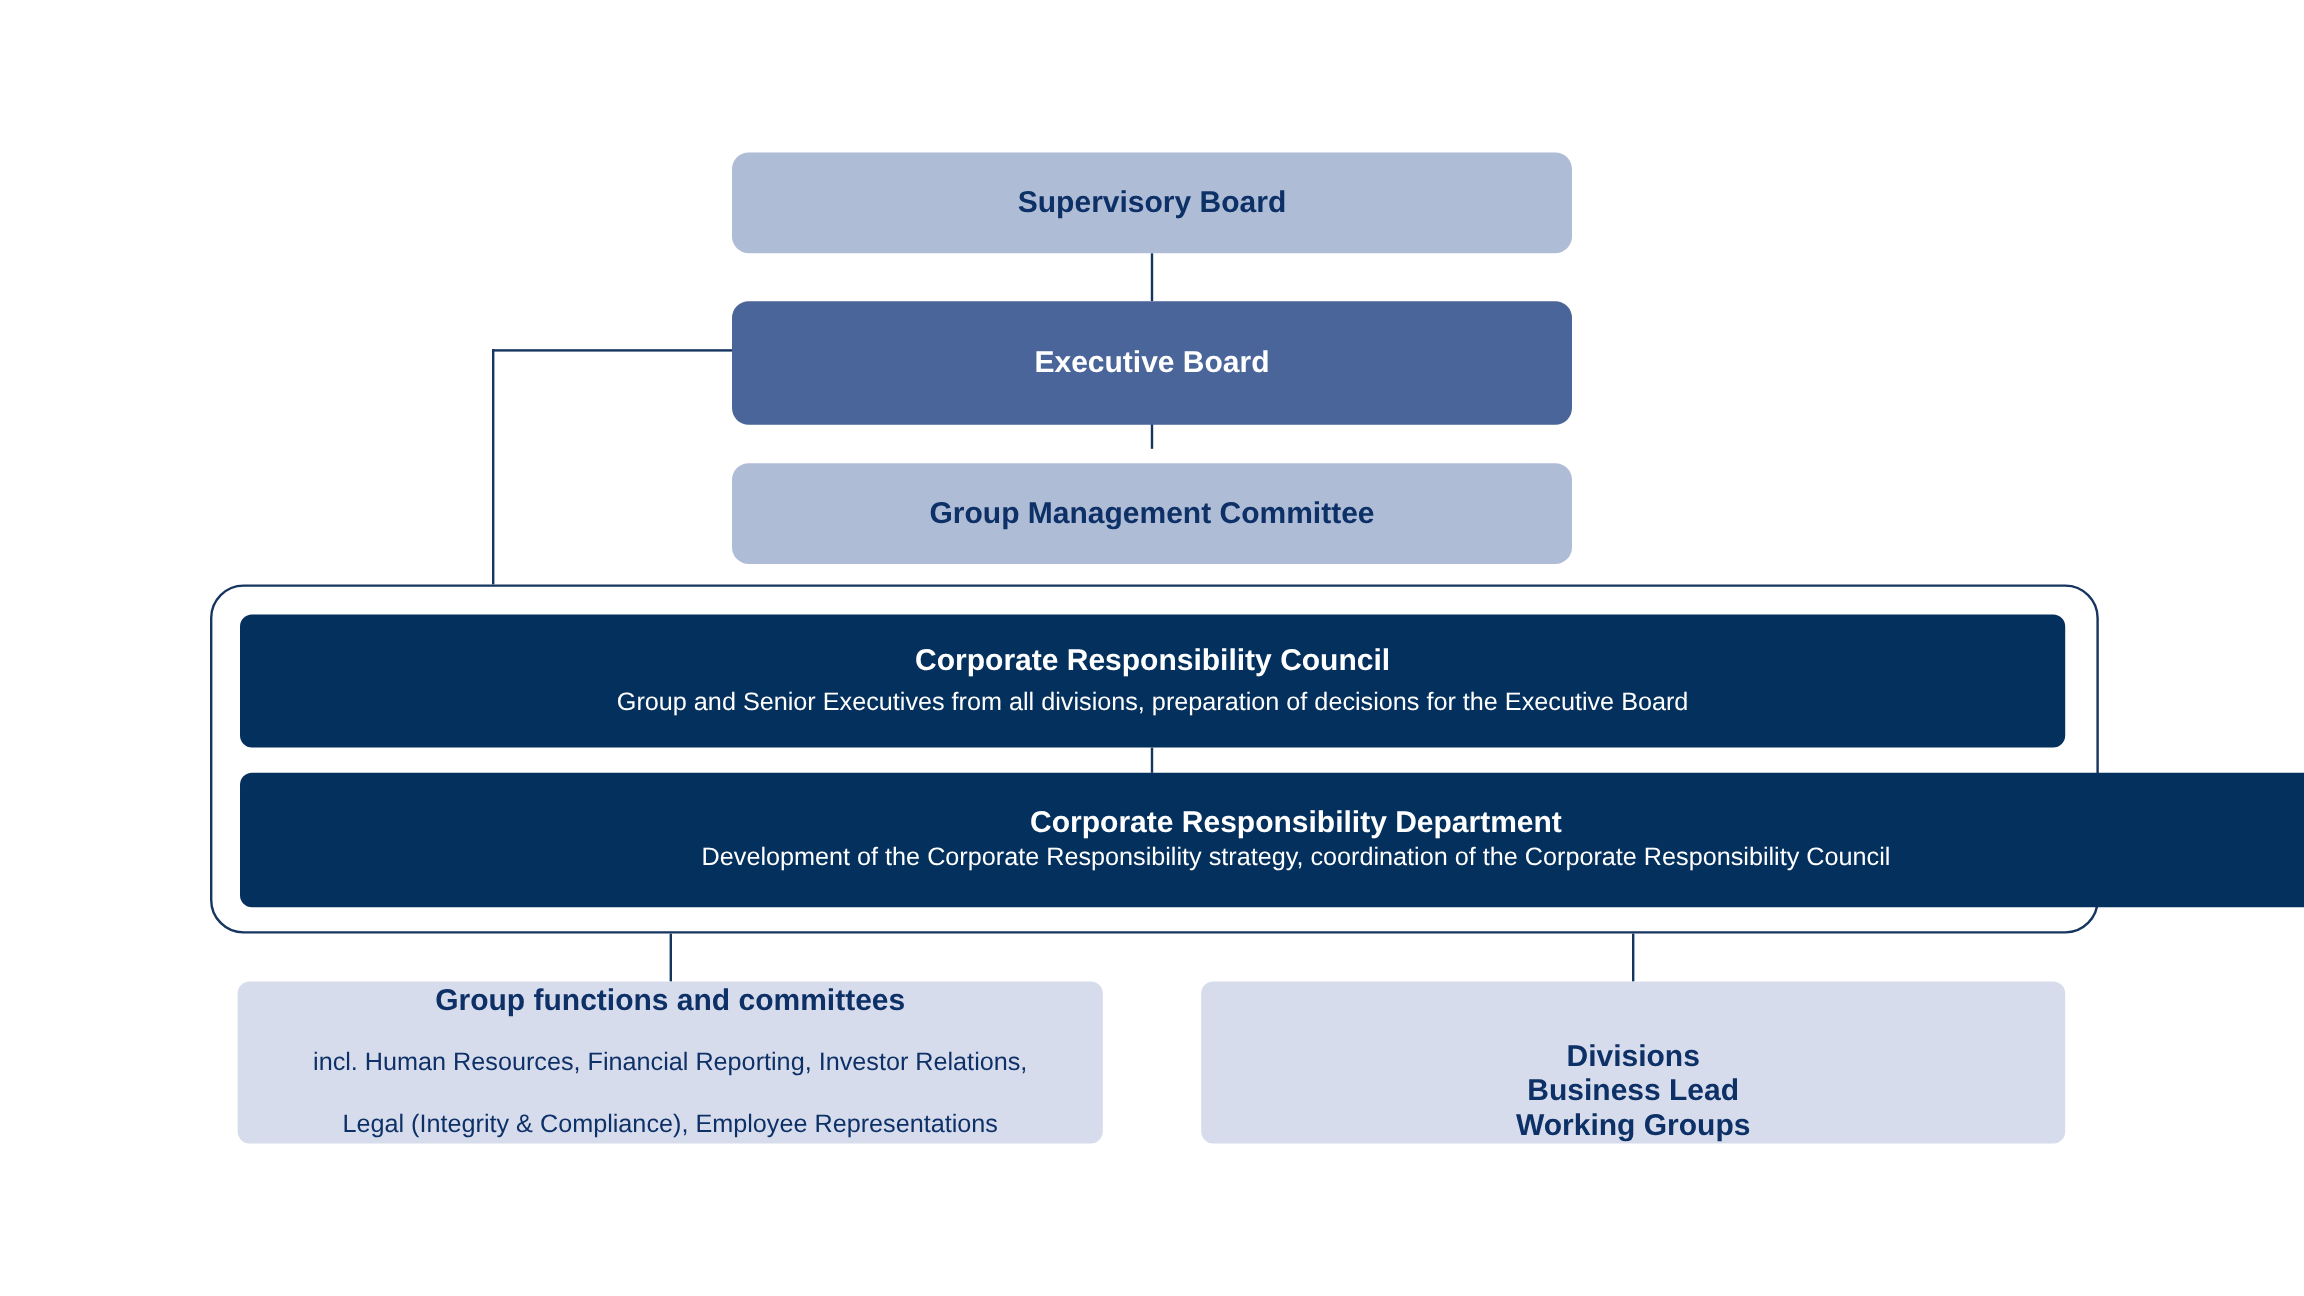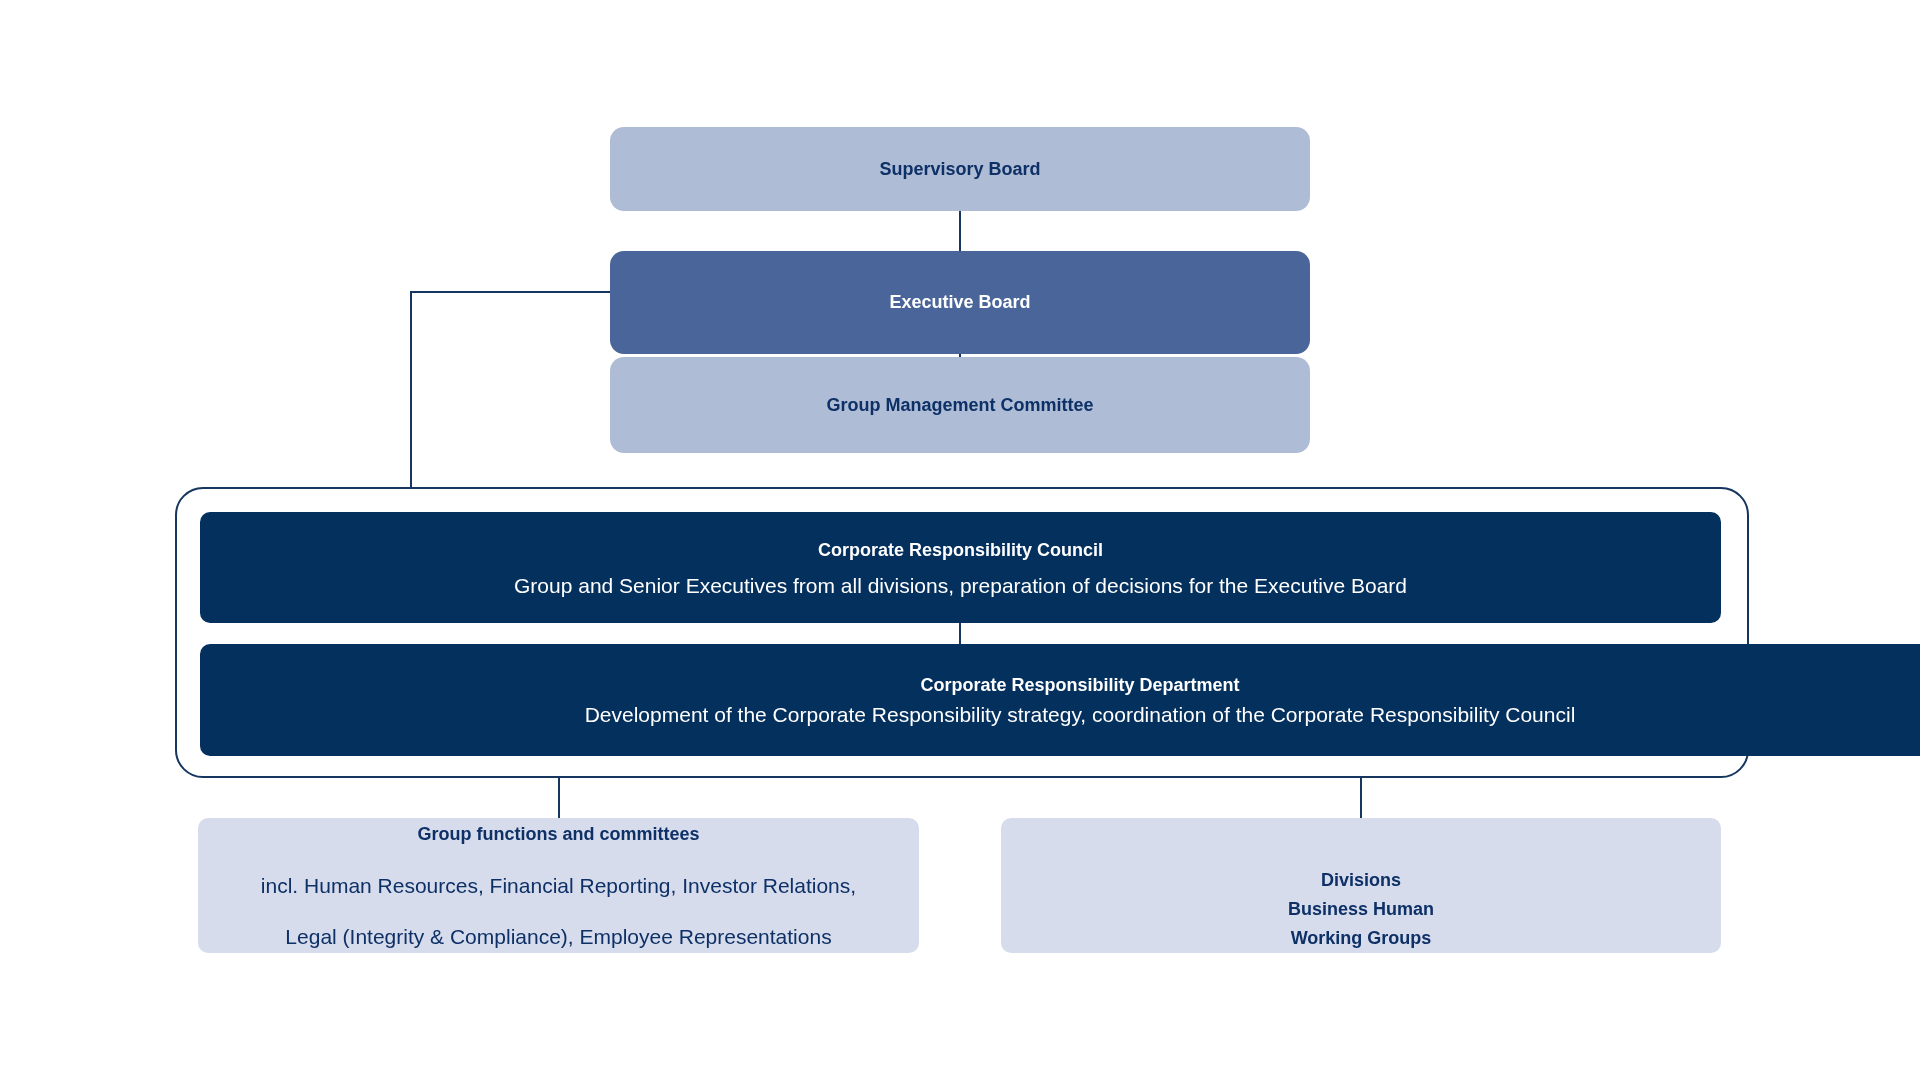--- a/index.html
+++ b/index.html
@@ -14,21 +14,21 @@
   .diagram { position: absolute; inset: 0; }
 
   .node {
     position: absolute;
     display: flex;
     flex-direction: column;
     align-items: center;
     justify-content: center;
     text-align: center;
   }
-  .title { font-weight: bold; font-size: 18px; }
+  .title { font-weight: bold; font-size: 25px; }
   .body-line { font-size: 21px; }
 
   .box-light {
     background: var(--light-blue, #aebcd6);
     color: var(--navy-text, #0d3066);
     border-radius: 14px;
   }
   .box-mid {
     background: var(--mid-blue, #4a6599);
     color: #ffffff;
@@ -43,21 +43,21 @@
   .box-pale {
     background: var(--pale-blue, #d7dcec);
     color: var(--navy-text, #0d3066);
     border-radius: 10px;
     line-height: 29px;
   }
 
   
   #supervisory-board      { left: 610px;  top: 127px; width: 700px;  height: 84px; }
   #executive-board        { left: 610px;  top: 251px; width: 700px;  height: 103px; }
-  #group-mgmt-committee   { left: 610px;  top: 357px; width: 700px;  height: 96px; }
+  #group-mgmt-committee   { left: 610px;  top: 386px; width: 700px;  height: 84px; }
 
   
   #cr-container {
     position: absolute;
     left: 175px; top: 487px; width: 1574px; height: 291px;
     border: 2px solid var(--line, #16355f);
     border-radius: 28px;
     background: transparent;
   }
   #cr-council    { left: 200px; top: 512px; width: 1521px; height: 111px; }
@@ -116,17 +116,17 @@
   </div>
 
   <div class="node box-pale" id="group-functions">
     <div class="title">Group functions and committees</div>
     <div class="body-line">incl. Human Resources, Financial Reporting, Investor Relations,</div>
     <div class="body-line">Legal (Integrity &amp; Compliance), Employee Representations</div>
   </div>
 
   <div class="node box-pale" id="divisions">
     <div class="title">Divisions</div>
-    <div class="title">Business Human</div>
+    <div class="title">Business Lead</div>
     <div class="title">Working Groups</div>
   </div>
 
 </div>
 
 </body></html>

